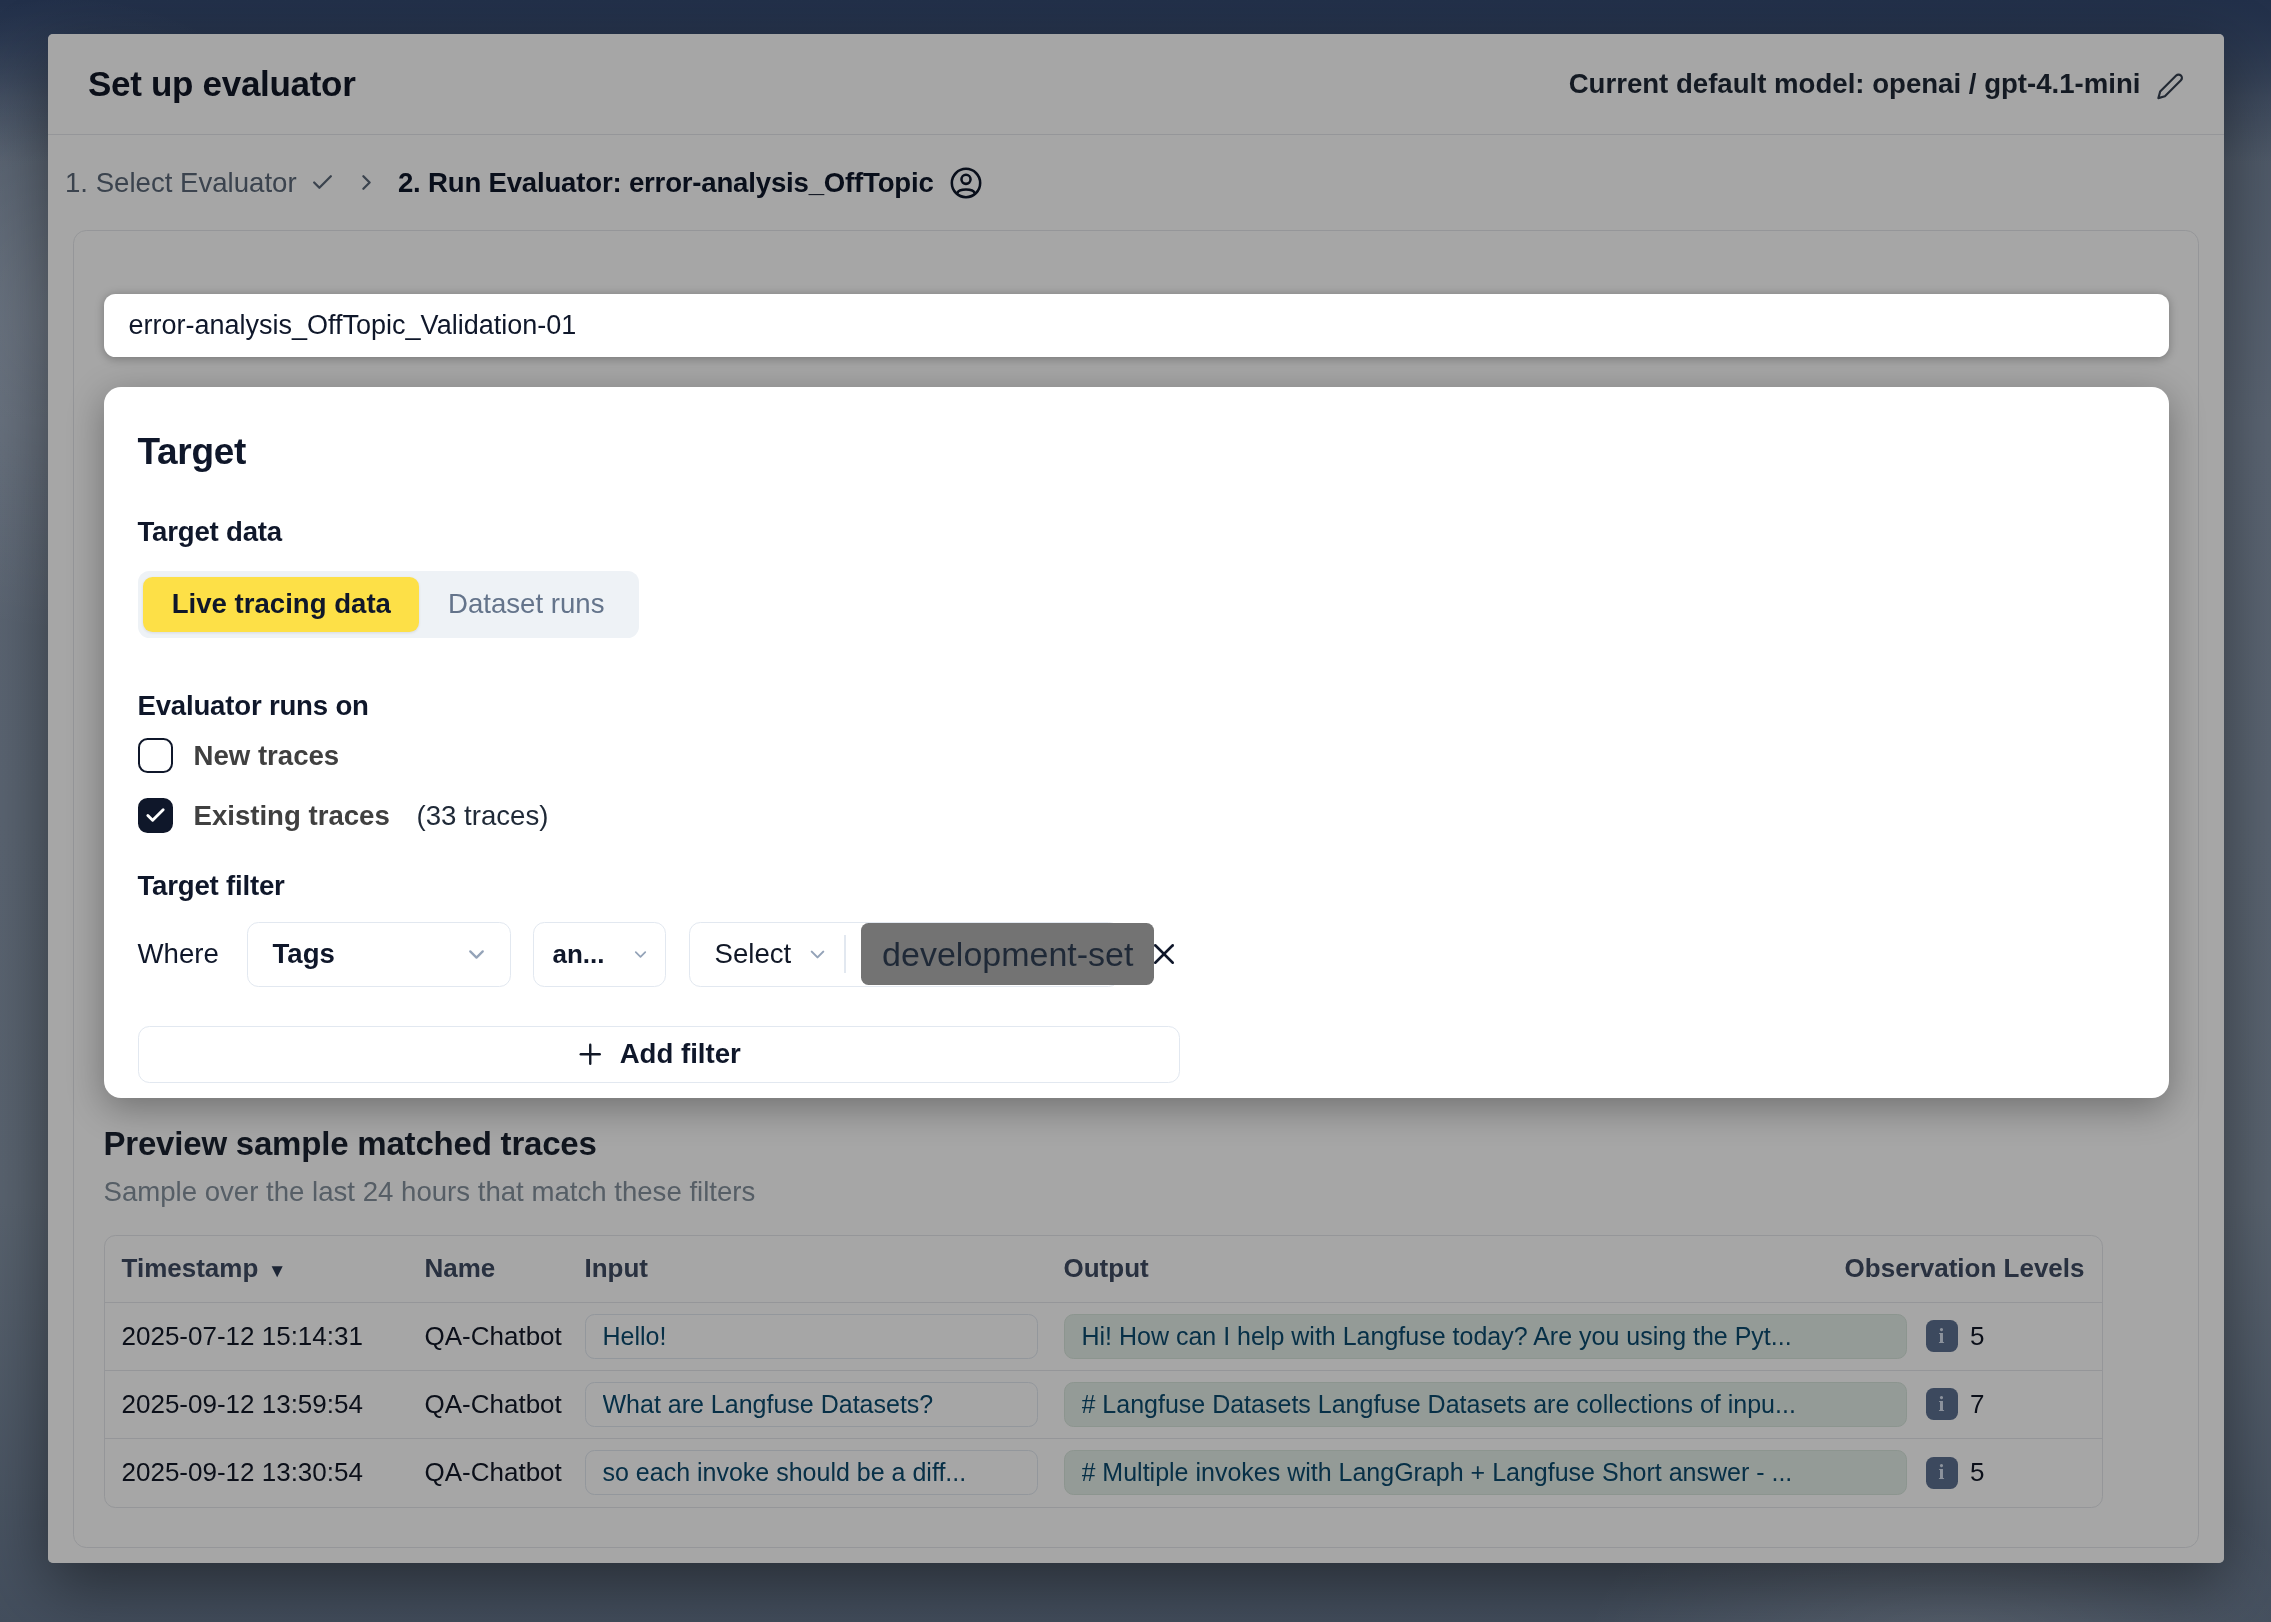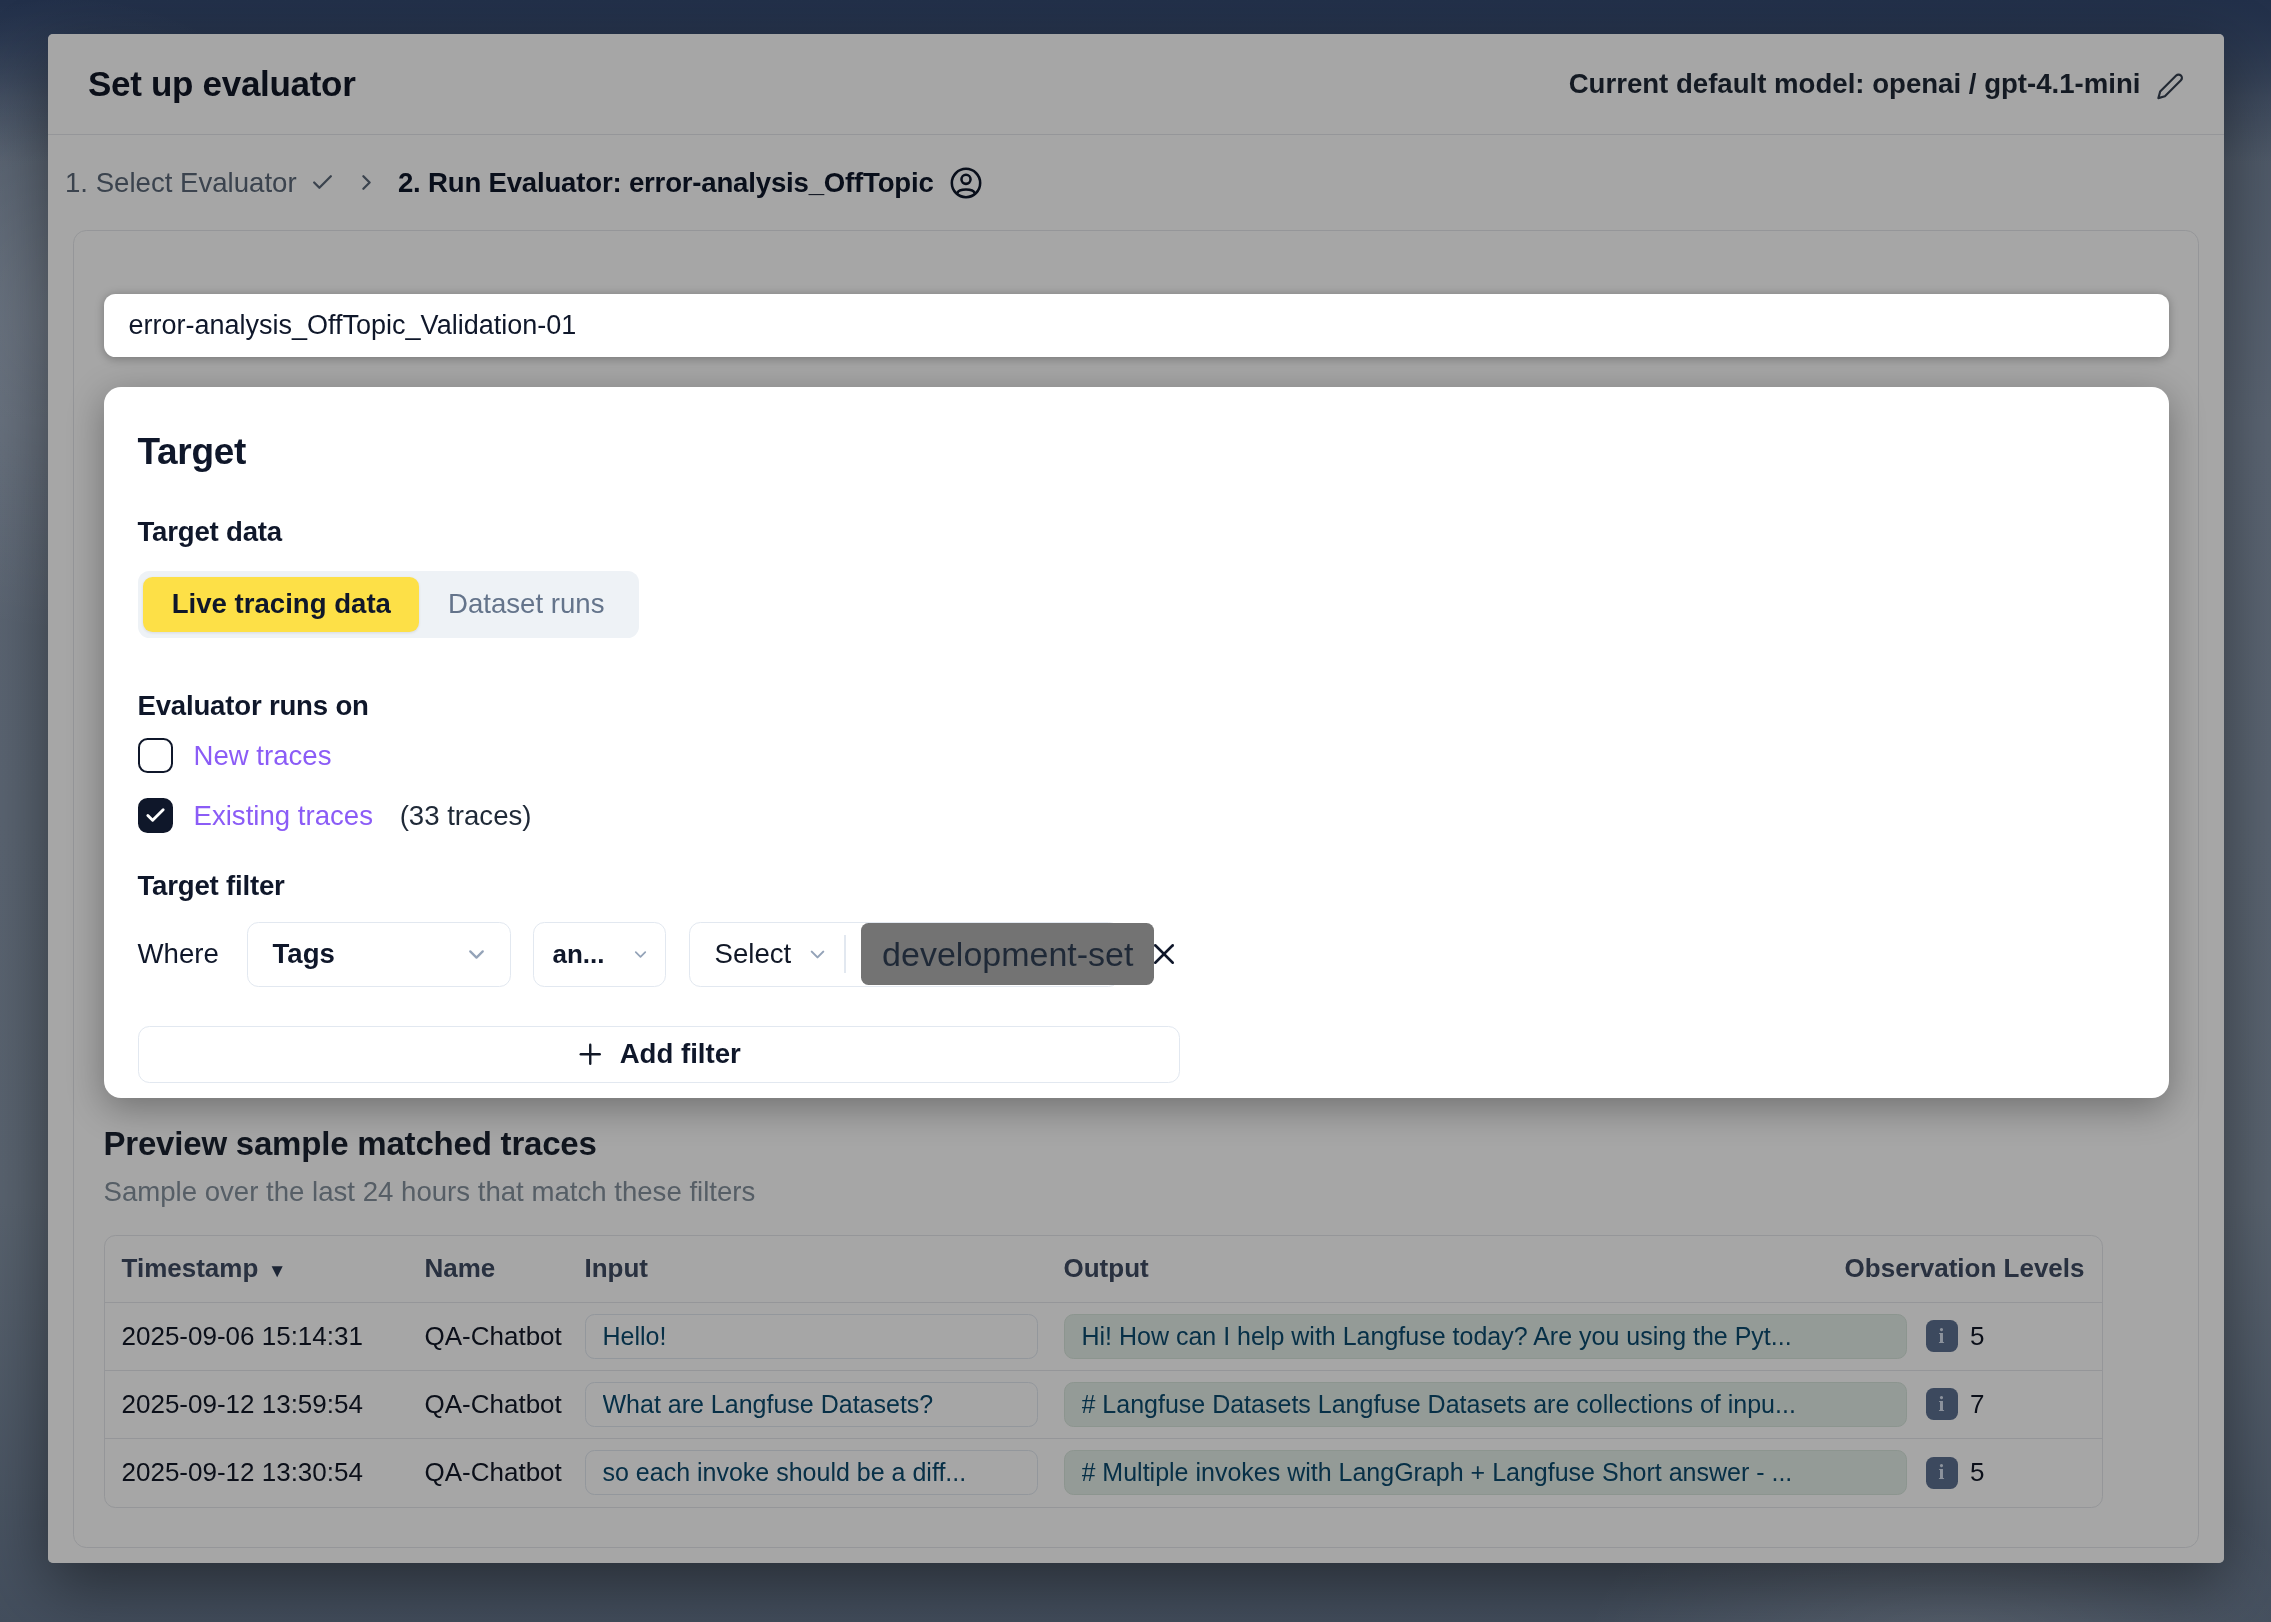--- a/index.html
+++ b/index.html
@@ -69,21 +69,21 @@
     color:#64748b; font-weight:500; border-radius:9.5px; cursor:default; }
   .tab.active { background:#fde047; color:#0f172a; font-weight:bold;
     box-shadow:0 1px 2.9px rgba(15,23,42,0.10); }
 
   .mt-runs { margin-top:53px; }
   .chk-row { display:flex; align-items:center; gap:21px; margin-top:14.3px; height:42px; }
   .chk-row + .chk-row { margin-top:18px; }
   .chk-box { width:35px; height:35px; border:2.9px solid #0f172a; border-radius:9.5px; background:#fff;
     display:flex; align-items:center; justify-content:center; flex:none; }
   .chk-box.checked { background:#0f172a; }
-  .chk-label { font-size:27.6px; font-weight:400; color:#8b5cf6; }
+  .chk-label { font-size:27.6px; font-weight:700; color:#404040; }
   .chk-count { font-size:27.6px; font-weight:500; color:#1f2937; margin-left:5.7px; }
 
   .mt-filter { margin-top:34px; }
   .filter-row { margin-top:21px; display:flex; align-items:center; height:65px; }
   .where-label { font-size:27.6px; color:#0f172a; width:109px; flex:none; }
   .select-box { height:65px; border:1.9px solid #e2e8f0; border-radius:11.4px; background:#fff;
     display:flex; align-items:center; justify-content:space-between; padding:0 21px 0 25px; }
   .select-box .sel-text { font-size:27.6px; font-weight:600; color:#0f172a; }
   .col-select { width:264px; }
   .op-select { width:133px; margin-left:22px; padding:0 15px 0 19px; }
@@ -262,21 +262,21 @@
           <span>Timestamp</span>
           <span class="sort-arrow"></span>
         </div>
         <div class="th">Name</div>
         <div class="th">Input</div>
         <div class="th">Output</div>
         <div class="th" style="justify-self:end;">Observation Levels</div>
       </div>
 
       <div class="trow">
-        <div class="td">2025-09-06 15:14:31</div>
+        <div class="td">2025-07-12 15:14:31</div>
         <div class="td">QA-Chatbot</div>
         <div>
             <div class="cellbox input-cell">
               <span>Hello!</span>
             </div>
           </div>
         <div>
             <div class="cellbox output-cell">
               <span>Hi! How can I help with Langfuse today? Are you using the Pyt...</span>
             </div>

